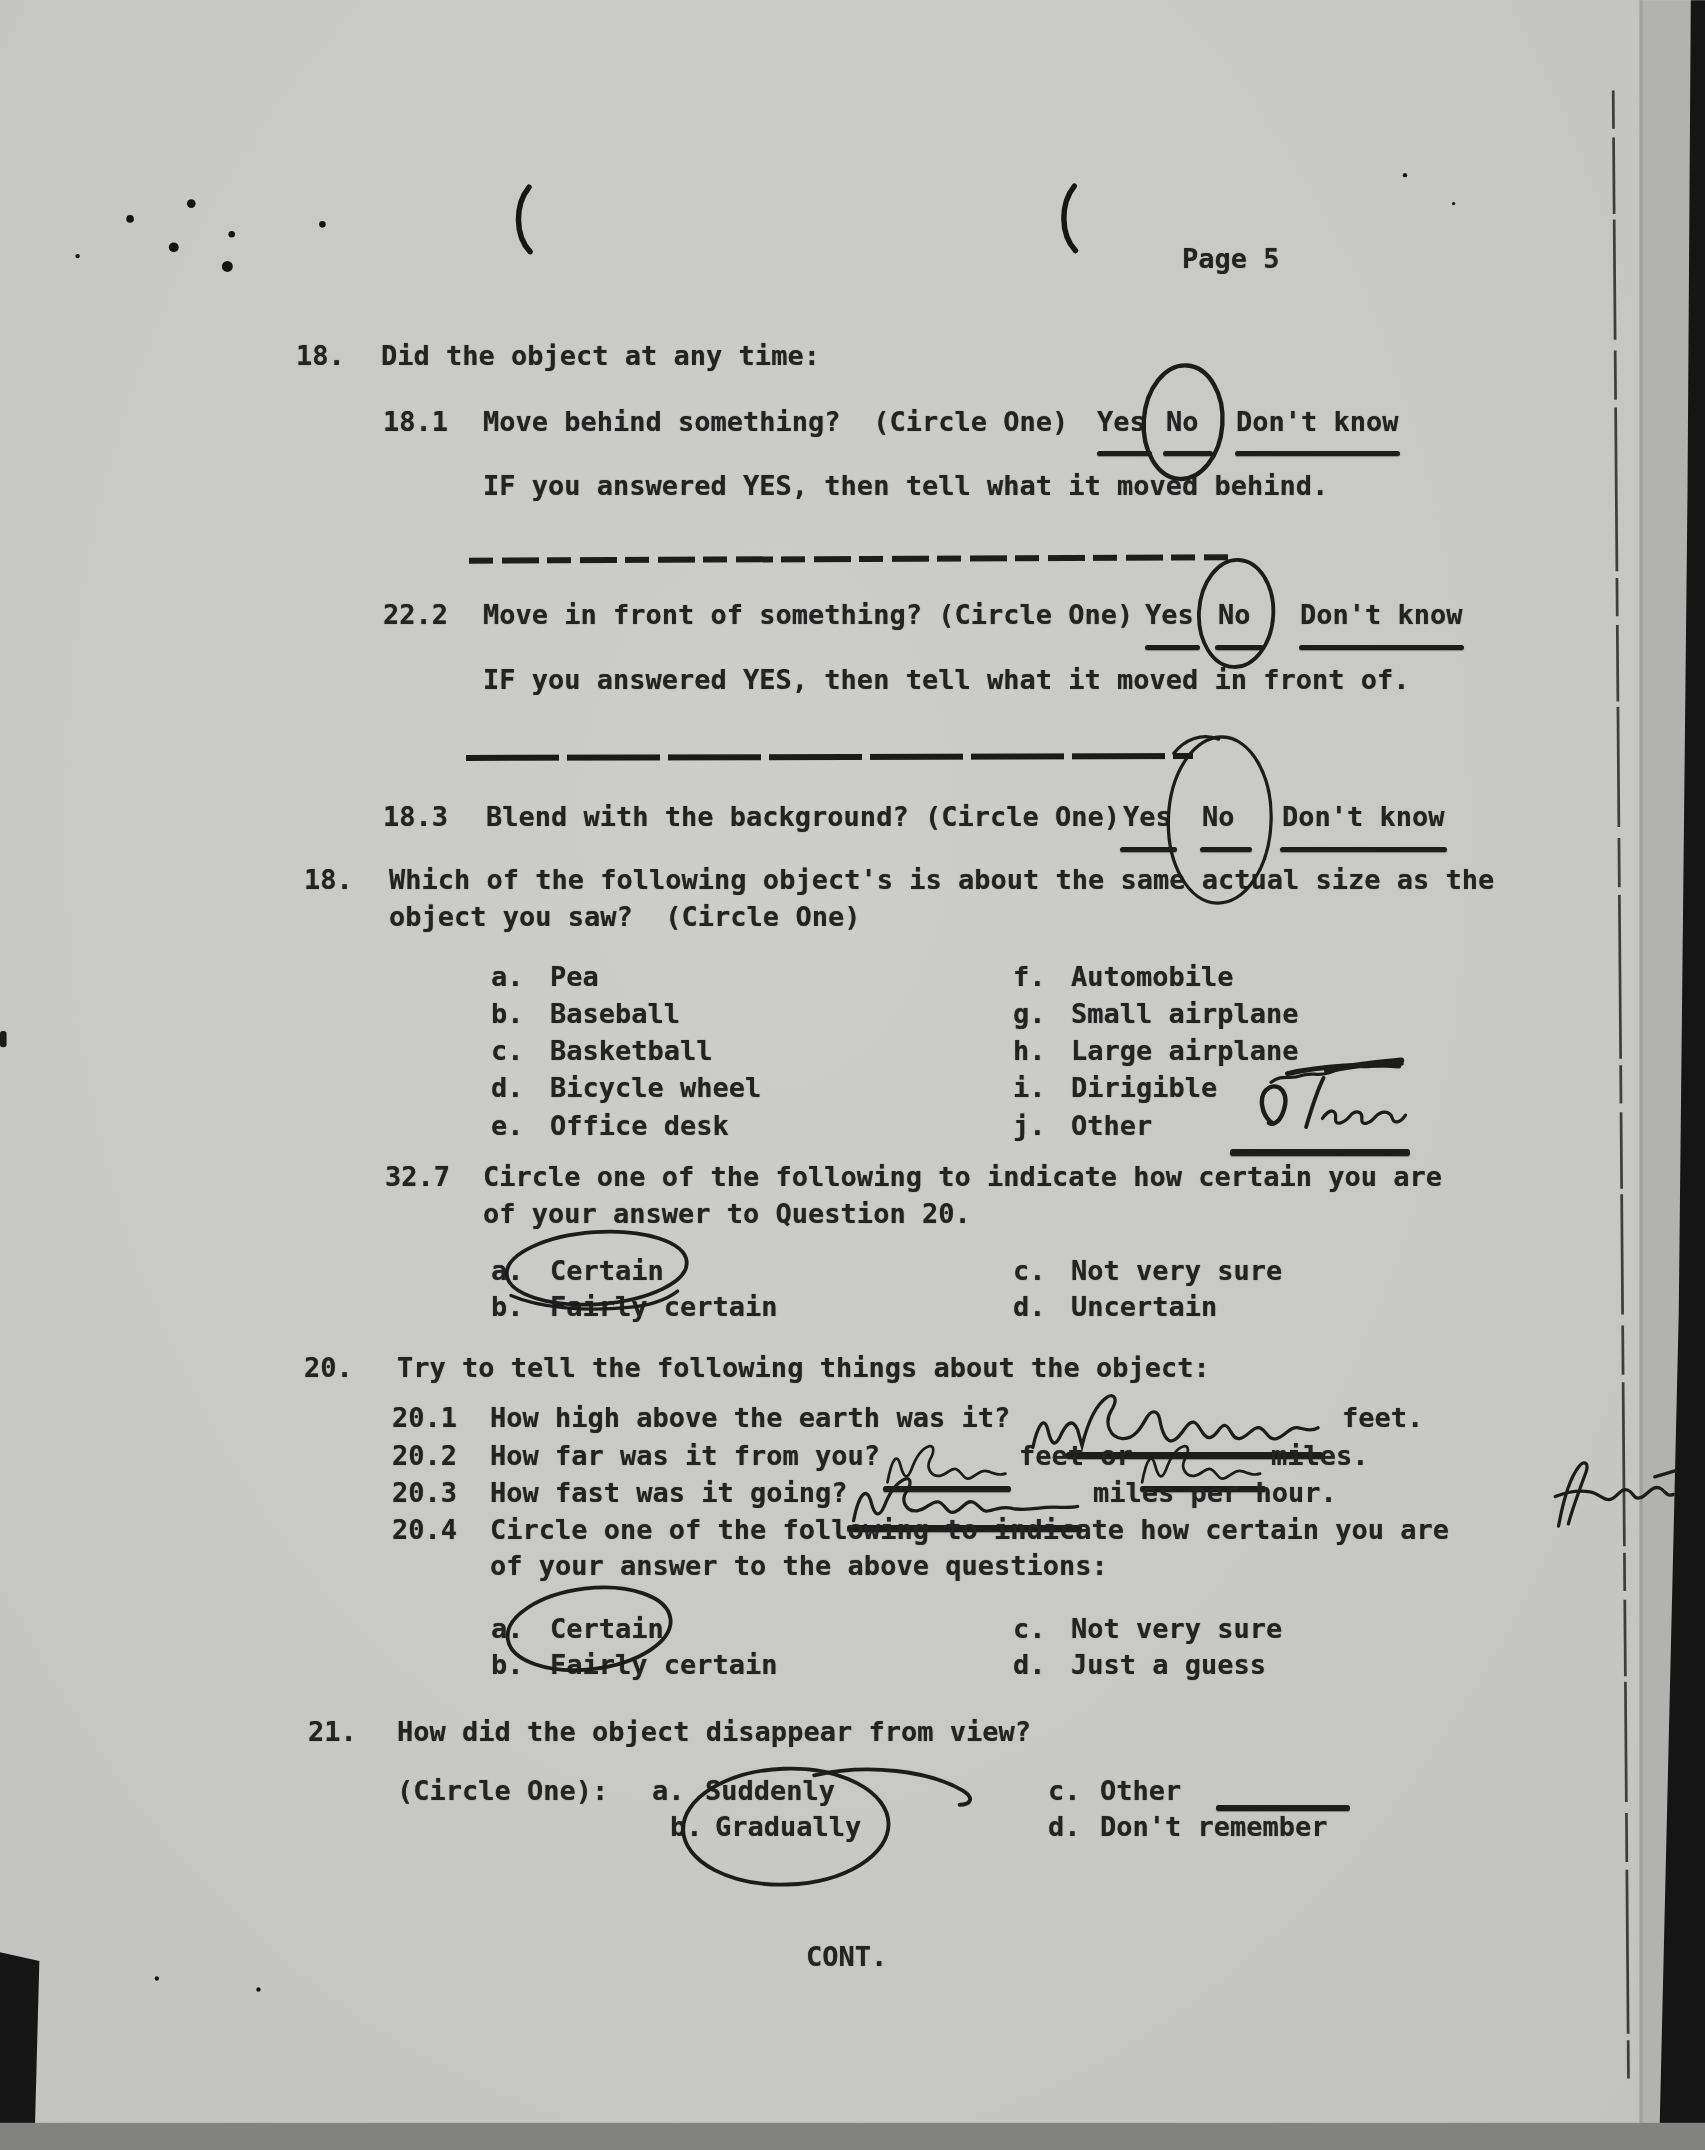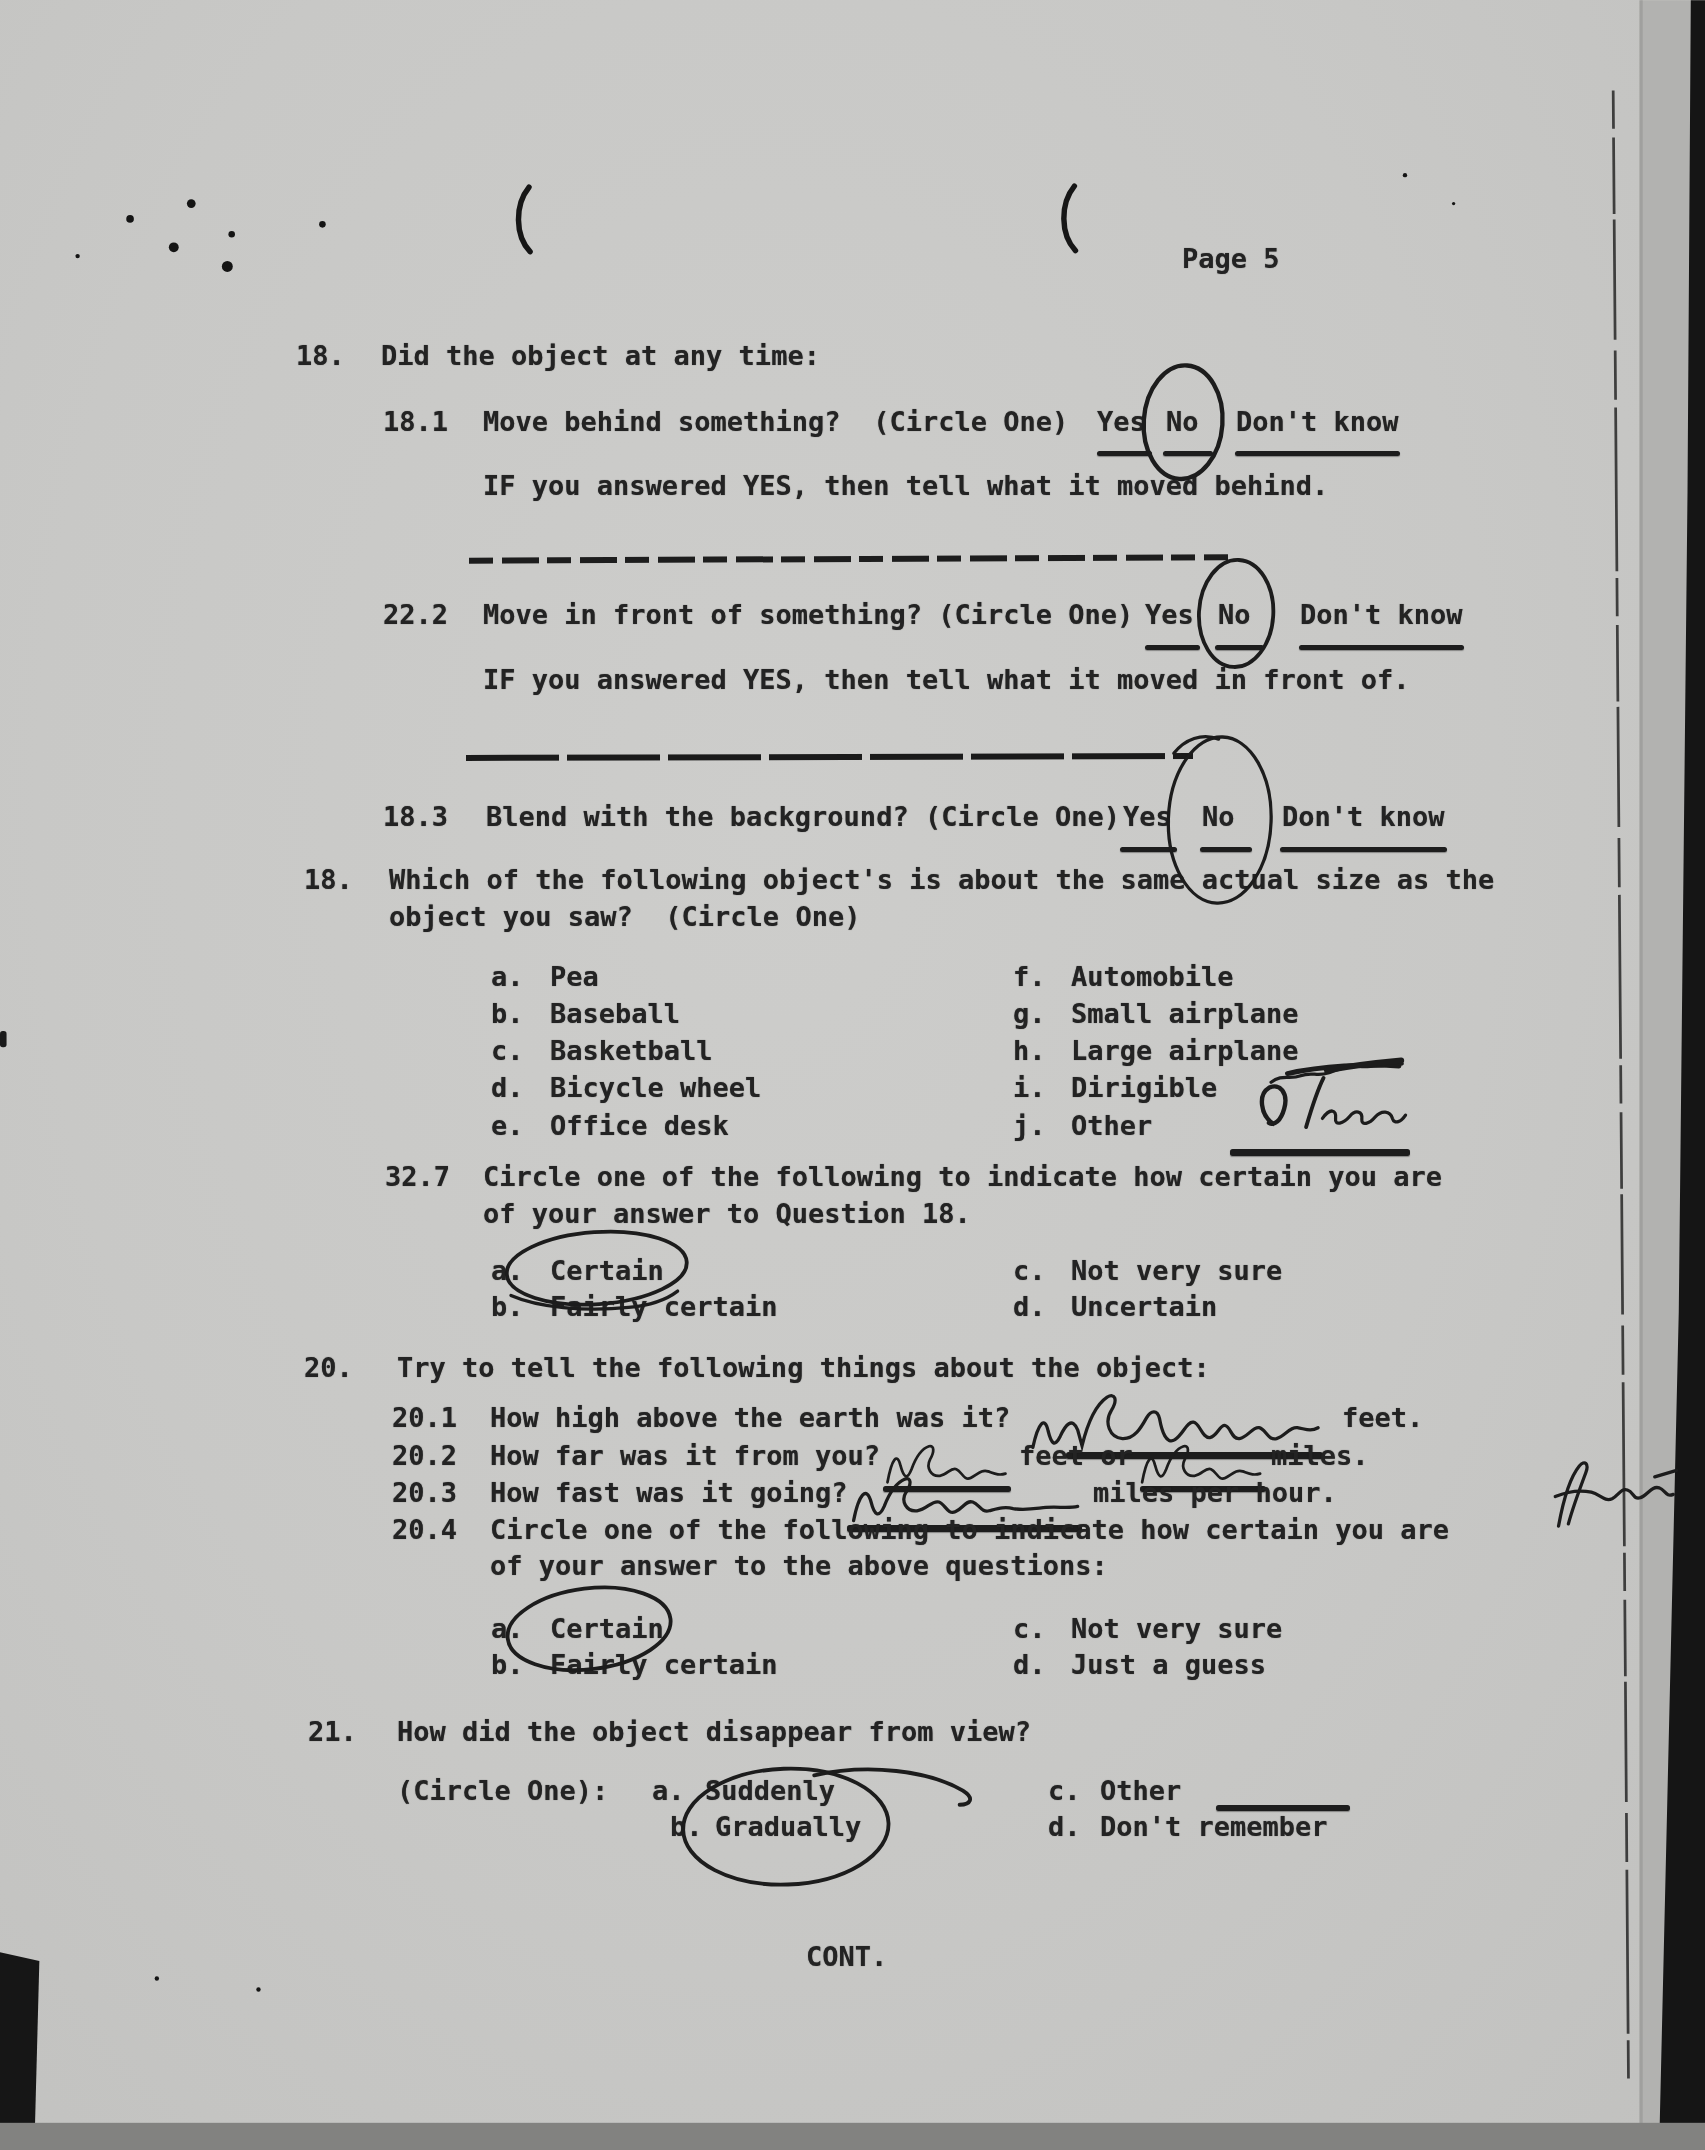--- a/index.html
+++ b/index.html
@@ -77,21 +77,21 @@
   <span class="t" style="left:1013px;top:1035px">h.</span>
   <span class="t" style="left:1071px;top:1035px">Large airplane</span>
   <span class="t" style="left:1013px;top:1072px">i.</span>
   <span class="t" style="left:1071px;top:1072px">Dirigible</span>
   <span class="t" style="left:1013px;top:1110px">j.</span>
   <span class="t" style="left:1071px;top:1110px">Other</span>
   <div class="ul" style="left:1230px;top:1149px;width:180px;height:7px"></div>
 
   <span class="t" style="left:385px;top:1161px">32.7</span>
   <span class="t" style="left:483px;top:1161px">Circle one of the following to indicate how certain you are</span>
-  <span class="t" style="left:483px;top:1198px">of your answer to Question 18.</span>
+  <span class="t" style="left:483px;top:1198px">of your answer to Question 20.</span>
   <span class="t" style="left:491px;top:1255px">a.</span>
   <span class="t" style="left:550px;top:1255px">Certain</span>
   <span class="t" style="left:491px;top:1291px">b.</span>
   <span class="t" style="left:550px;top:1291px">Fairly certain</span>
   <span class="t" style="left:1013px;top:1255px">c.</span>
   <span class="t" style="left:1071px;top:1255px">Not very sure</span>
   <span class="t" style="left:1013px;top:1291px">d.</span>
   <span class="t" style="left:1071px;top:1291px">Uncertain</span>
 
   <span class="t" style="left:304px;top:1352px">20.</span>

